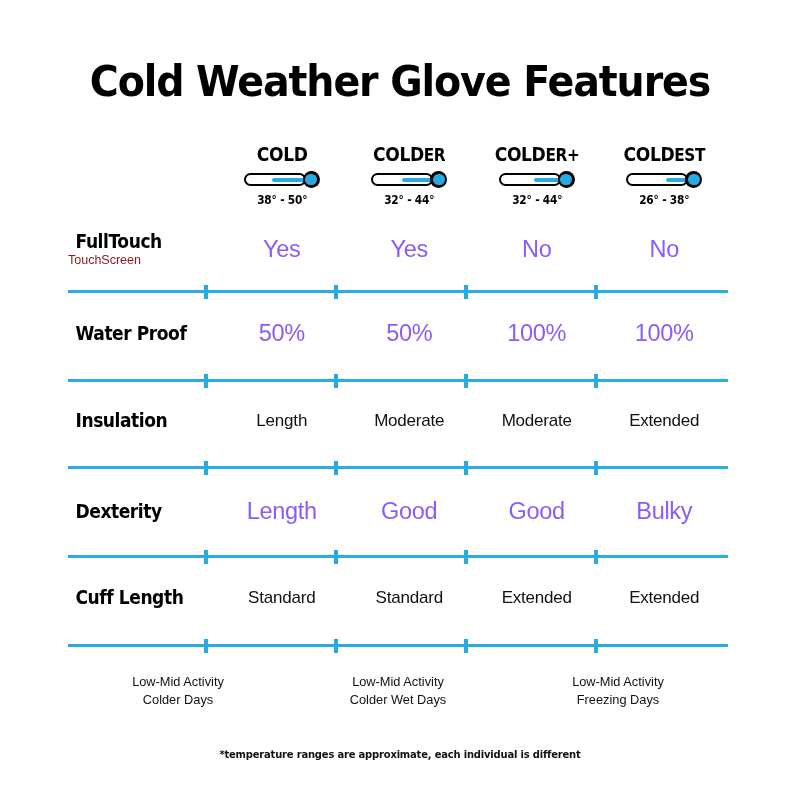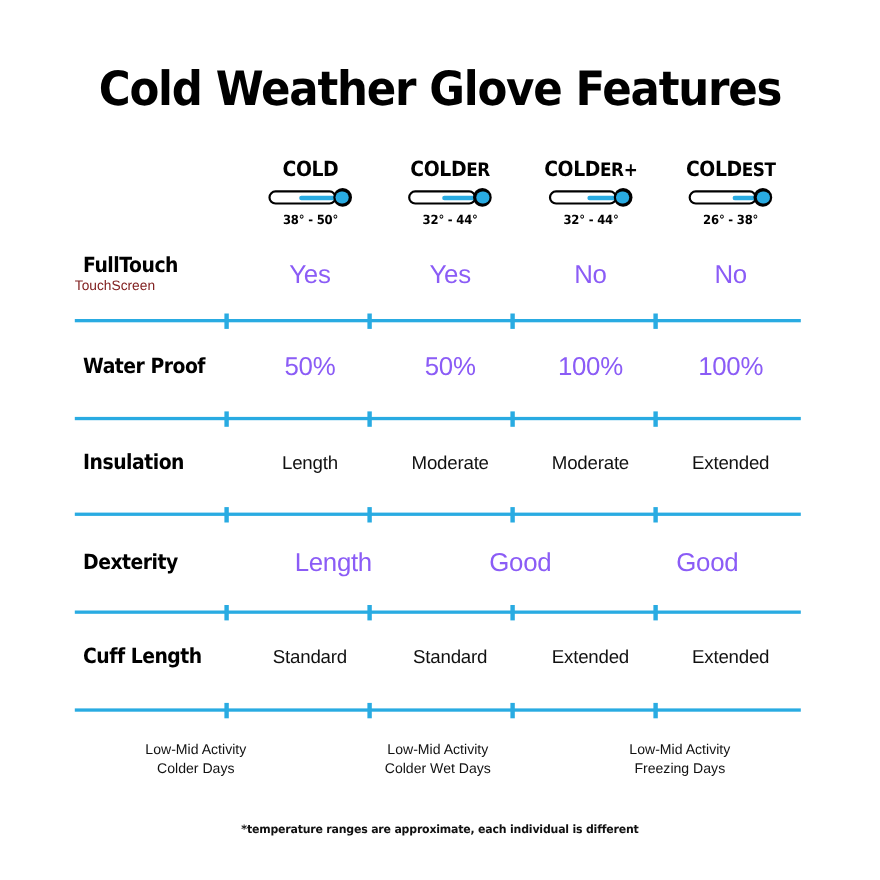--- a/index.html
+++ b/index.html
@@ -314,20 +314,21 @@
       <div class="cell"><span class="val-md">Extended</span></div>
     </div>
 
     <div class="row" id="row-3" style="top: 498px;">
       <div class="cell-label">
         <div class="rlabel">Dexterity</div>
       </div>
       <div class="cell"><span class="val-lg">Length</span></div>
       <div class="cell"><span class="val-lg">Good</span></div>
       <div class="cell"><span class="val-lg">Good</span></div>
+      <div class="cell"><span class="val-lg">Bulky</span></div>
     </div>
 
     <div class="row" id="row-4" style="top: 588px;">
       <div class="cell-label">
         <div class="rlabel">Cuff Length</div>
       </div>
       <div class="cell"><span class="val-md">Standard</span></div>
       <div class="cell"><span class="val-md">Standard</span></div>
       <div class="cell"><span class="val-md">Extended</span></div>
       <div class="cell"><span class="val-md">Extended</span></div>

